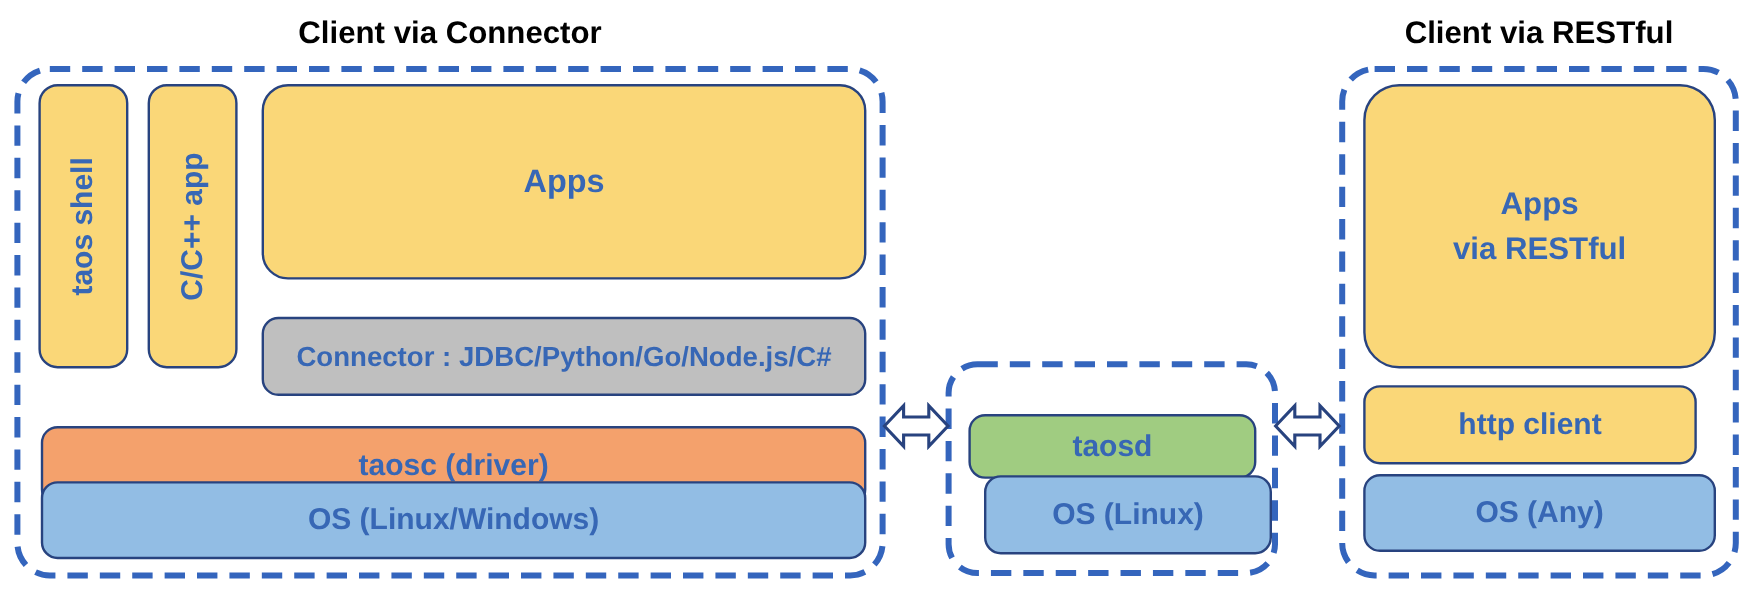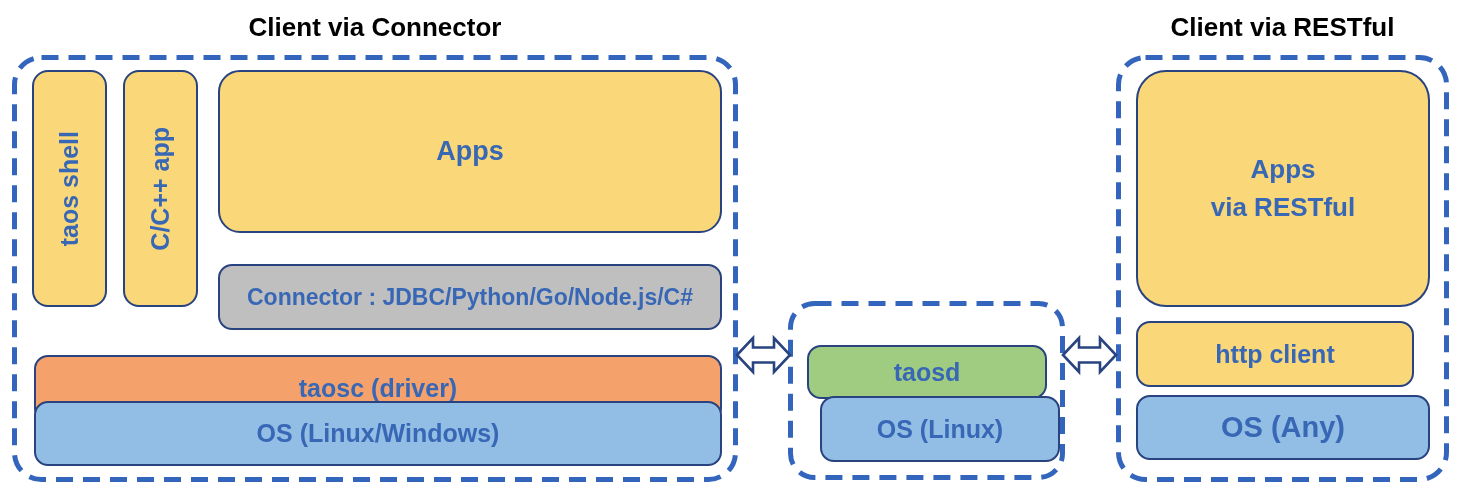--- a/index.html
+++ b/index.html
@@ -87,21 +87,21 @@
   .box-connector  { left: 218px; top: 240px; width: 504px; height: 66px; font-size: 23px; }
   .box-taosc      { left: 34px;  top: 318px; width: 688px; height: 67px; font-size: 25px; margin-top: 37px; }
   .box-os-left    { left: 34px;  top: 401px; width: 688px; height: 65px; font-size: 25px; }
 
   .box-taosd      { left: 807px; top: 321px; width: 240px; height: 54px; font-size: 25px; margin-top: 24px; }
   .box-os-mid     { left: 807px; top: 396px; width: 240px; height: 66px; font-size: 25px; margin-left: 13px; }
 
   .box-apps-rest  { left: 1136px; top: 70px; width: 294px; height: 237px; border-radius: 30px;
                     font-size: 26px; line-height: 1.45; white-space: pre-line; }
   .box-http       { left: 1136px; top: 321px; width: 278px; height: 66px; font-size: 25px; }
-  .box-os-right   { left: 1136px; top: 395px; width: 294px; height: 65px; font-size: 29px; }
+  .box-os-right   { left: 1136px; top: 395px; width: 294px; height: 65px; font-size: 25px; }
 </style>
 </head>
 <body>
 
 <div class="canvas">
 
   <div class="sec-title t-left">Client via Connector</div>
   <div class="sec-title t-right">Client via RESTful</div>
 
   <svg class="dash-layer" viewBox="0 0 1467 498" xmlns="http://www.w3.org/2000/svg">

